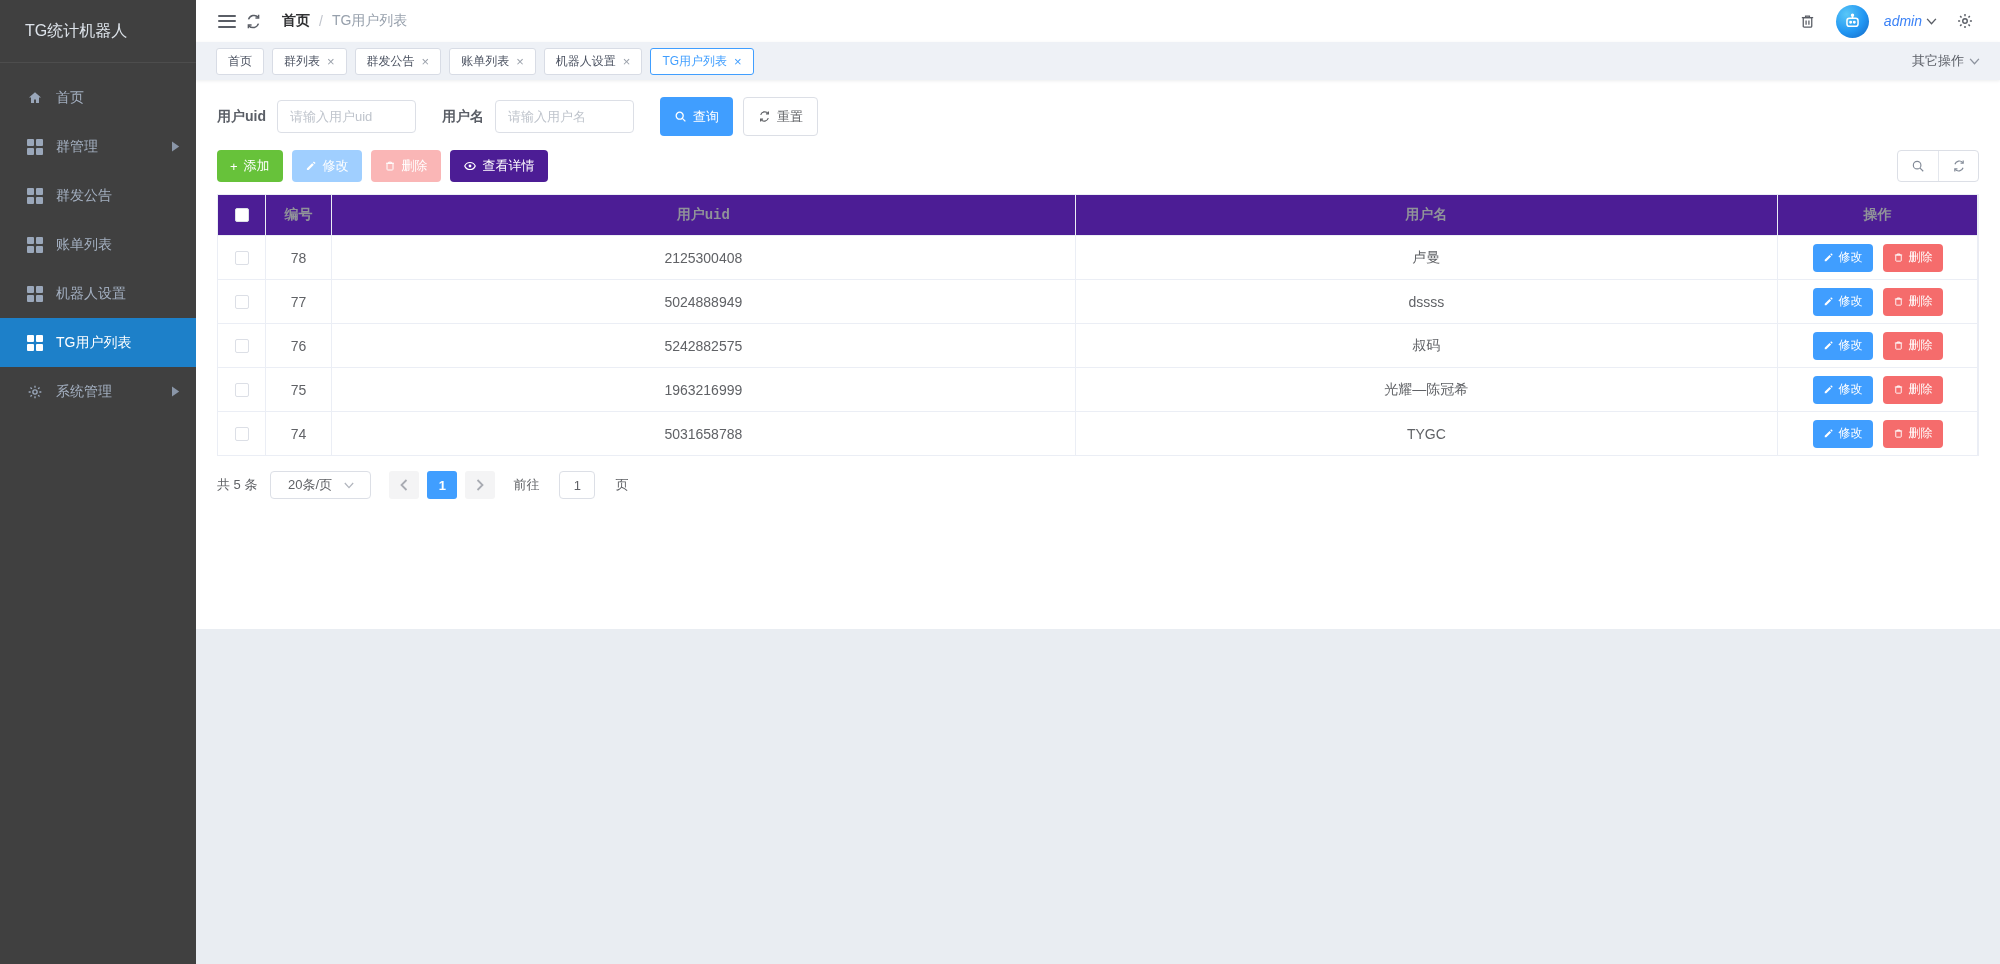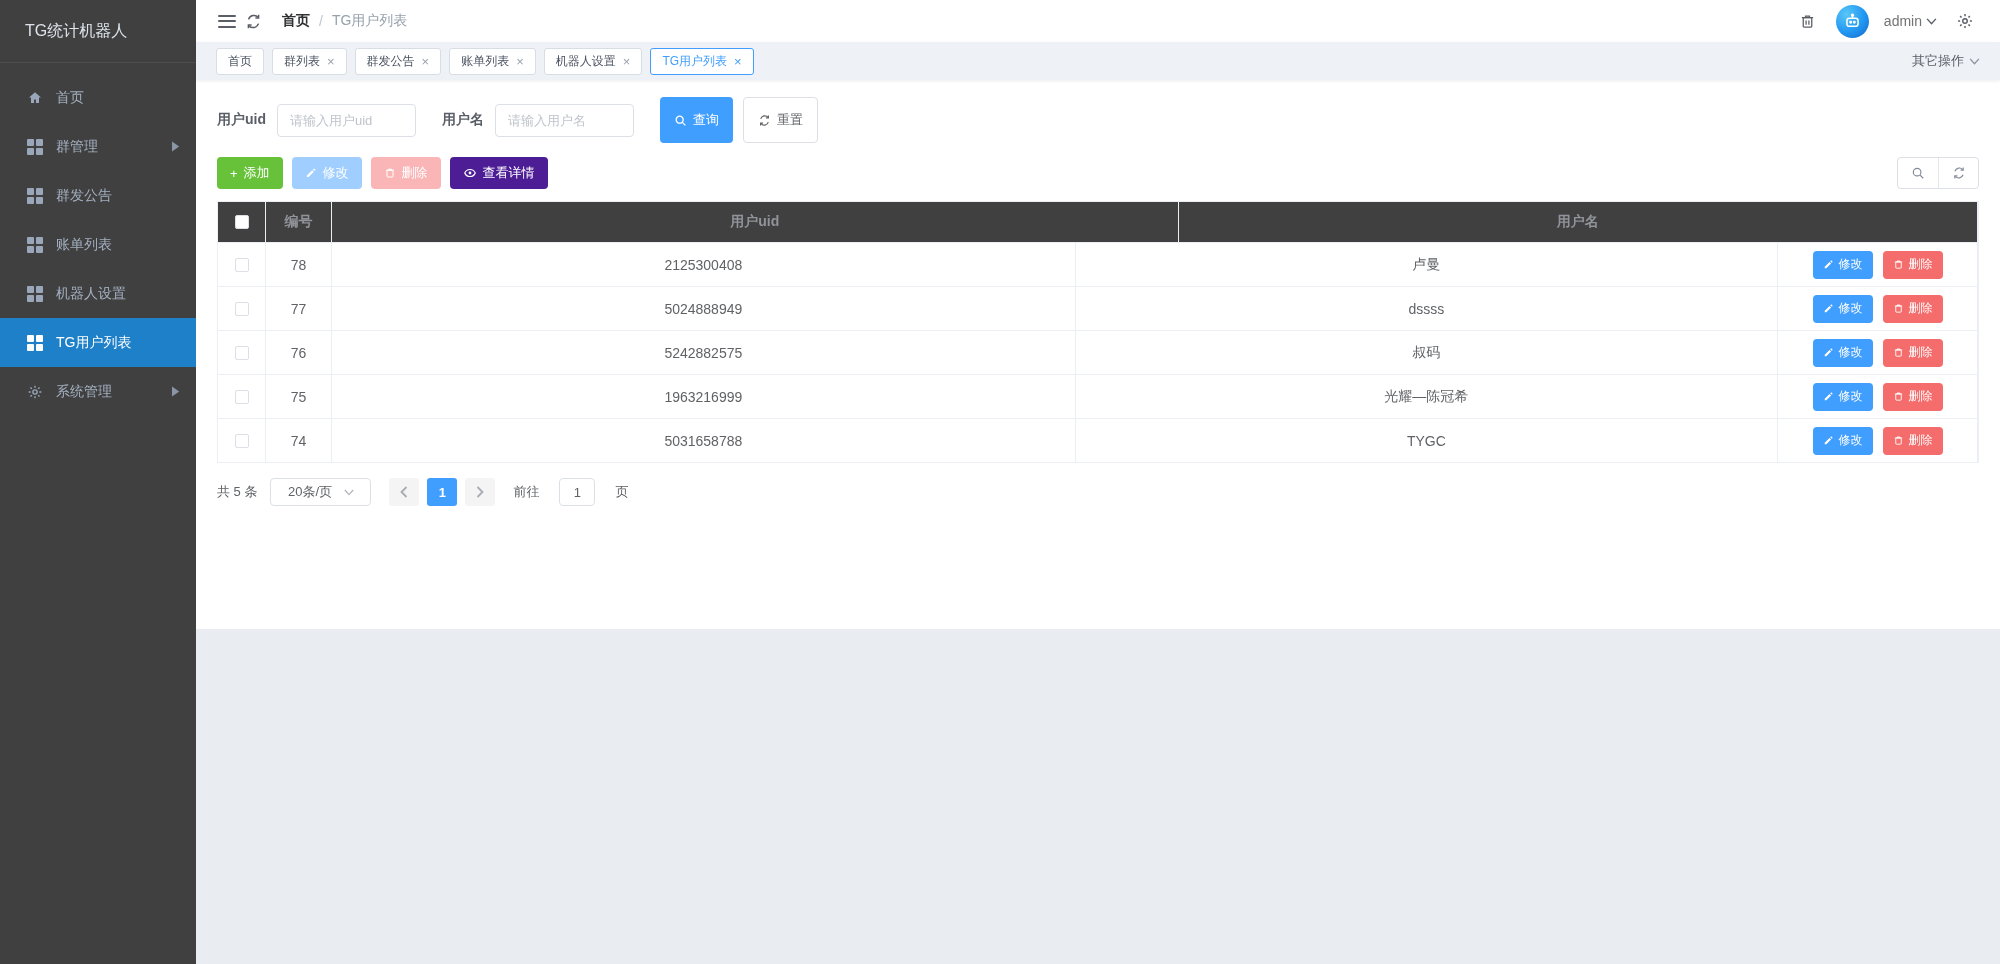--- a/index.html
+++ b/index.html
@@ -32,55 +32,55 @@
   .topbar { height:42px; background:#fff; display:flex; align-items:center; padding:0 22px 0 18px; flex-shrink:0; }
   .tb-icon { color:#5a5e66; display:flex; align-items:center; justify-content:center; width:26px; height:26px; cursor:pointer; }
   .hamburger { width:18px; display:flex; flex-direction:column; gap:3.5px; }
   .hamburger i { height:2px; background:#5a5e66; border-radius:1px; }
   .breadcrumb { display:flex; align-items:center; gap:9px; margin-left:16px; font-size:14px; }
   .bc-home { color:#303133; font-weight:bold; }
   .bc-sep { color:#c0c4cc; }
   .bc-cur { color:#97a0ac; }
   .topbar-right { margin-left:auto; display:flex; align-items:center; gap:15px; }
   .avatar { width:33px; height:33px; border-radius:50%; background:radial-gradient(circle at 32% 28%, #59c7f7 0%, #2196f3 55%, #1565c0 100%); display:flex; align-items:center; justify-content:center; cursor:pointer; }
-  .user { display:flex; align-items:center; gap:4px; font-size:14px; color:#737373; cursor:pointer; }
+  .user { display:flex; align-items:center; gap:4px; font-size:14px; color:#3b82f6; cursor:pointer;font-style:italic; }
 
   
   .tabbar { height:38px; background:#eef1f6; display:flex; align-items:center; gap:8px; padding:0 20px; flex-shrink:0; box-shadow:0 1px 3px rgba(0,21,41,.08); position:relative; z-index:2; }
   .tab { height:27px; background:#fff; border:1px solid #d8dce5; border-radius:3px; display:flex; align-items:center; gap:7px; padding:0 11px; font-size:12px; color:#4b5261; cursor:pointer; }
   .tab .tab-close { font-size:13px; color:#9aa0aa; line-height:1; }
   .tab.active { border-color:#409eff; color:#409eff; }
   .tab.active .tab-close { color:#409eff; }
   .tabbar-more { margin-left:auto; display:flex; align-items:center; gap:5px; font-size:13px; color:#5a5e66; cursor:pointer; }
 
   
   .content { background:#fff; height:549px; padding:17px 21px 0 21px; position:relative; }
 
   .filter-row { display:flex; align-items:center; margin-bottom:14px; }
   .f-label { font-size:14px; font-weight:bold; color:#5a5e66; margin-right:11px; }
   .f-input { width:139px; height:33px; border:1px solid #dcdfe6; border-radius:4px; padding:0 12px; font-size:13px; color:#606266; outline:none; margin-right:26px; }
   .f-input::placeholder { color:#bfc4cc; }
-  .btn { border:none; border-radius:4px; height:46px; padding:0 14px; font-size:13px; display:inline-flex; align-items:center; gap:6px; cursor:pointer; font-family:inherit; }
+  .btn { border:none; border-radius:4px; height:39px; padding:0 14px; font-size:13px; display:inline-flex; align-items:center; gap:6px; cursor:pointer; font-family:inherit; }
   .btn-primary { background:#409eff; color:#fff; }
   .btn-plain { background:#fff; border:1px solid #dcdfe6; color:#606266; margin-left:10px; }
 
   .toolbar { display:flex; align-items:center; gap:9px; margin-bottom:12px; }
   .btn-sm { height:32px; padding:0 13px; font-size:13px; border-radius:4px; border:none; display:inline-flex; align-items:center; gap:6px; color:#fff; cursor:pointer; font-family:inherit; }
   .btn-success { background:#67c23a; }
   .btn-pri-dis { background:#a0cfff; cursor:not-allowed; }
   .btn-dan-dis { background:#fab6b6; cursor:not-allowed; }
   .btn-info-dis { background:#4c1d95; cursor:not-allowed; }
   .tool-group { margin-left:auto; display:flex; border:1px solid #dcdfe6; border-radius:4px; overflow:hidden; background:#fff; }
   .tool-group .tg-btn { width:40px; height:30px; display:flex; align-items:center; justify-content:center; color:#828a97; cursor:pointer; }
   .tool-group .tg-btn + .tg-btn { border-left:1px solid #e4e7ed; }
 
   
   .table { border:1px solid #ebeef5; border-bottom:none; font-size:14px; }
   .trow { display:flex; border-bottom:1px solid #ebeef5; background:#fff; }
-  .trow.thead { background:#404040; }
+  .trow.thead { background:#4c1d95;font-family:Liberation Mono, monospace; }
   .tcell { display:flex; align-items:center; justify-content:center; height:43px; border-right:1px solid #ebeef5; padding:0 6px; color:#606266; }
   .tcell:last-child { border-right:1px solid #ebeef5; }
   .thead .tcell { height:40px; color:#909399; font-weight:bold; }
   .col-check { width:48px; flex-shrink:0; }
   .col-id { width:66px; flex-shrink:0; }
   .col-uid { flex:1.06; }
   .col-name { flex:1; }
   .col-ops { width:200px; flex-shrink:0; gap:10px; }
   .checkbox { width:14px; height:14px; border:1px solid #dcdfe6; border-radius:2px; background:#fff; cursor:pointer; }
   .row-btn { height:28px; padding:0 10px; font-size:12px; border:none; border-radius:4px; color:#fff; display:inline-flex; align-items:center; gap:5px; cursor:pointer; font-family:inherit; }
@@ -355,20 +355,21 @@
     </div>
 
     <div class="table">
       <div class="trow thead">
         <div class="tcell col-check">
             <span class="checkbox"></span>
           </div>
         <div class="tcell col-id">编号</div>
         <div class="tcell col-uid">用户uid</div>
         <div class="tcell col-name">用户名</div>
+        <div class="tcell col-ops">操作</div>
       </div>
 
       <div class="trow">
         <div class="tcell col-check">
             <span class="checkbox"></span>
           </div>
         <div class="tcell col-id">78</div>
         <div class="tcell col-uid">2125300408</div>
         <div class="tcell col-name">卢曼</div>
         <div class="tcell col-ops">

